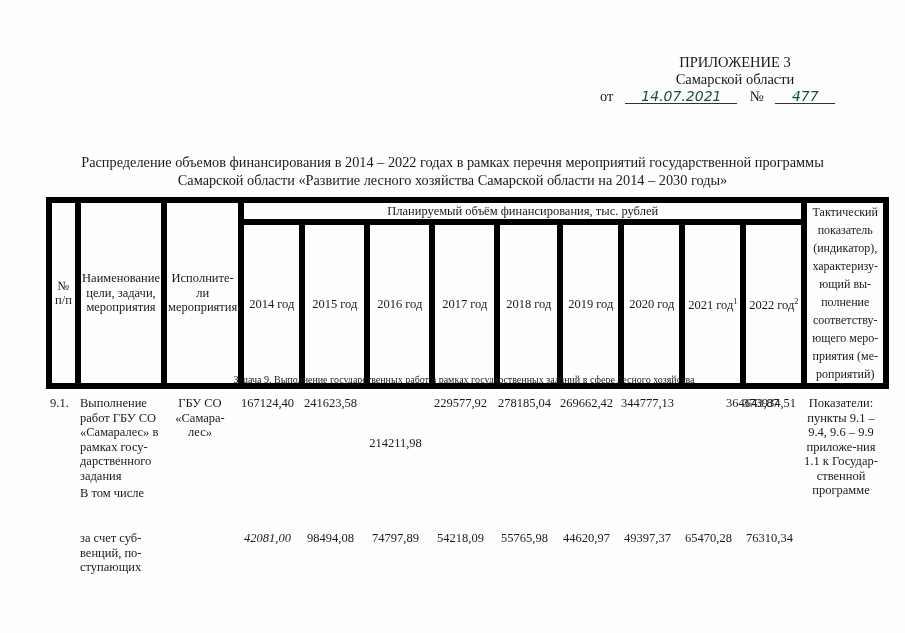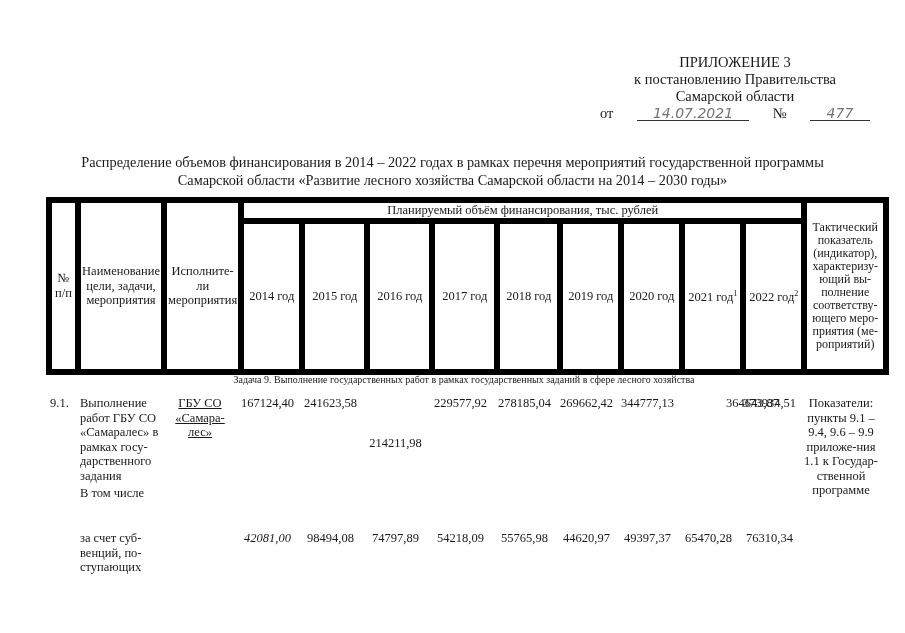--- a/index.html
+++ b/index.html
@@ -1,37 +1,36 @@
 <!DOCTYPE html>
 <html><head>
 <meta charset="utf-8">
 <style>
   html, body { margin:0; padding:0; }
   body { width:905px; height:633px; background:#fefefe; position:relative; overflow:hidden;
          font-family:"Liberation Serif","DejaVu Serif",serif; color:#1a1a1a; }
   .abs { position:absolute; }
   .appendix { left:600px; top:54px; width:270px; text-align:center; font-size:14.5px; line-height:17px; }
-  .appendix .sig { display:flex; justify-content:space-between; align-items:baseline; gap:1px; }
-  .hand { font-family:"DejaVu Sans",sans-serif; font-style:italic; font-size:14px; color:#737373;
+  .appendix .sig { display:flex; justify-content:flex-start; align-items:baseline; gap:12px; }
+  .hand { font-family:"DejaVu Sans",sans-serif; font-style:italic; font-size:14px; color:#14532d;
           border-bottom:1px solid #333; display:inline-block; padding:0 4px; line-height:14px; }
   .hand.date { width:104px; text-align:center; }
   .hand.num { width:52px; text-align:center; }
   .title { left:30px; top:153px; width:845px; text-align:center; font-size:14.3px; line-height:18px; }
   table.grid { position:absolute; left:46px; top:197px; border-collapse:collapse; table-layout:fixed; font-size:12.5px; }
   table.grid td { border:6px solid #000000; text-align:center; vertical-align:middle; padding:0 1px; line-height:14.5px; }
   .task { left:46px; top:366px; width:836px; text-align:center; font-size:10px;margin-top:8px; }
   .row { font-size:12.5px; line-height:14.5px; }
   .num-cell { text-align:center; }
 </style>
 </head>
 <body>
 
 <div class="abs appendix">
   <div>ПРИЛОЖЕНИЕ 3</div>
-  <div>к постановлению Правительства</div>
   <div>Самарской области</div>
   <div class="sig">
     <span>от</span>
     <span class="hand date">14.07.2021</span>
     <span>№</span>
     <span class="hand num">477</span>
   </div>
 </div>
 
 <div class="abs title">
@@ -54,41 +53,41 @@
       <col style="width:61px">
       <col style="width:61px">
     <col style="width:82px">
   </colgroup>
   <tbody>
       <tr style="height:16px">
     <td rowspan="2">№ п/п</td>
     <td rowspan="2">Наименование цели, задачи, мероприятия</td>
     <td rowspan="2">Исполните-ли мероприятия</td>
     <td colspan="9">Планируемый объём финансирования, тыс. рублей</td>
-    <td rowspan="2" style="font-size:12px;line-height:13px">Тактический показатель (индикатор), характеризу-ющий вы-полнение соответству-ющего меро-приятия (ме-роприятий)</td>
+    <td rowspan="2" style="font-size:12px;line-height:18px">Тактический показатель (индикатор), характеризу-ющий вы-полнение соответству-ющего меро-приятия (ме-роприятий)</td>
   </tr>
   <tr style="height:151px">
     <td><span>2014 год</span></td>
     <td><span>2015 год</span></td>
     <td><span>2016 год</span></td>
     <td><span>2017 год</span></td>
     <td><span>2018 год</span></td>
     <td><span>2019 год</span></td>
     <td><span>2020 год</span></td>
     <td><span>2021 год</span><sup style="font-size:8px">1</sup></td>
     <td><span>2022 год</span><sup style="font-size:8px">2</sup></td>
   </tr>
 </tbody>
   </table>
 
 <div class="abs task">Задача 9. Выполнение государственных работ в рамках государственных заданий в сфере лесного хозяйства</div>
 
 <div class="abs row" style="left:50px;top:396px;width:25px;">9.1.</div>
 <div class="abs row" style="left:80px;top:396px;width:82px;">Выполнение работ ГБУ СО «Самаралес» в рамках госу-дарственного задания</div>
-<div class="abs row" style="left:165px;top:396px;width:70px;text-align:center;text-decoration:underline;">ГБУ СО «Самара-лес»</div>
+<div class="abs row" style="left:165px;top:396px;width:70px;text-align:center;">ГБУ СО «Самара-лес»</div>
 <div class="abs row" style="left:80px;top:486px;width:82px;">В том числе</div>
 
 <div class="abs row num-cell" style="left:237px;top:396px;width:61px;">167124,40</div>
 <div class="abs row num-cell" style="left:298px;top:396px;width:65px;">241623,58</div>
 <div class="abs row num-cell" style="left:363px;top:396px;width:65px;margin-top:40px;">214211,98</div>
 <div class="abs row num-cell" style="left:428px;top:396px;width:65px;">229577,92</div>
 <div class="abs row num-cell" style="left:493px;top:396px;width:63px;">278185,04</div>
 <div class="abs row num-cell" style="left:556px;top:396px;width:61px;">269662,42</div>
 <div class="abs row num-cell" style="left:617px;top:396px;width:61px;">344777,13</div>
 <div class="abs row num-cell" style="left:678px;top:396px;width:61px;margin-left:44px;">364643,87</div>

